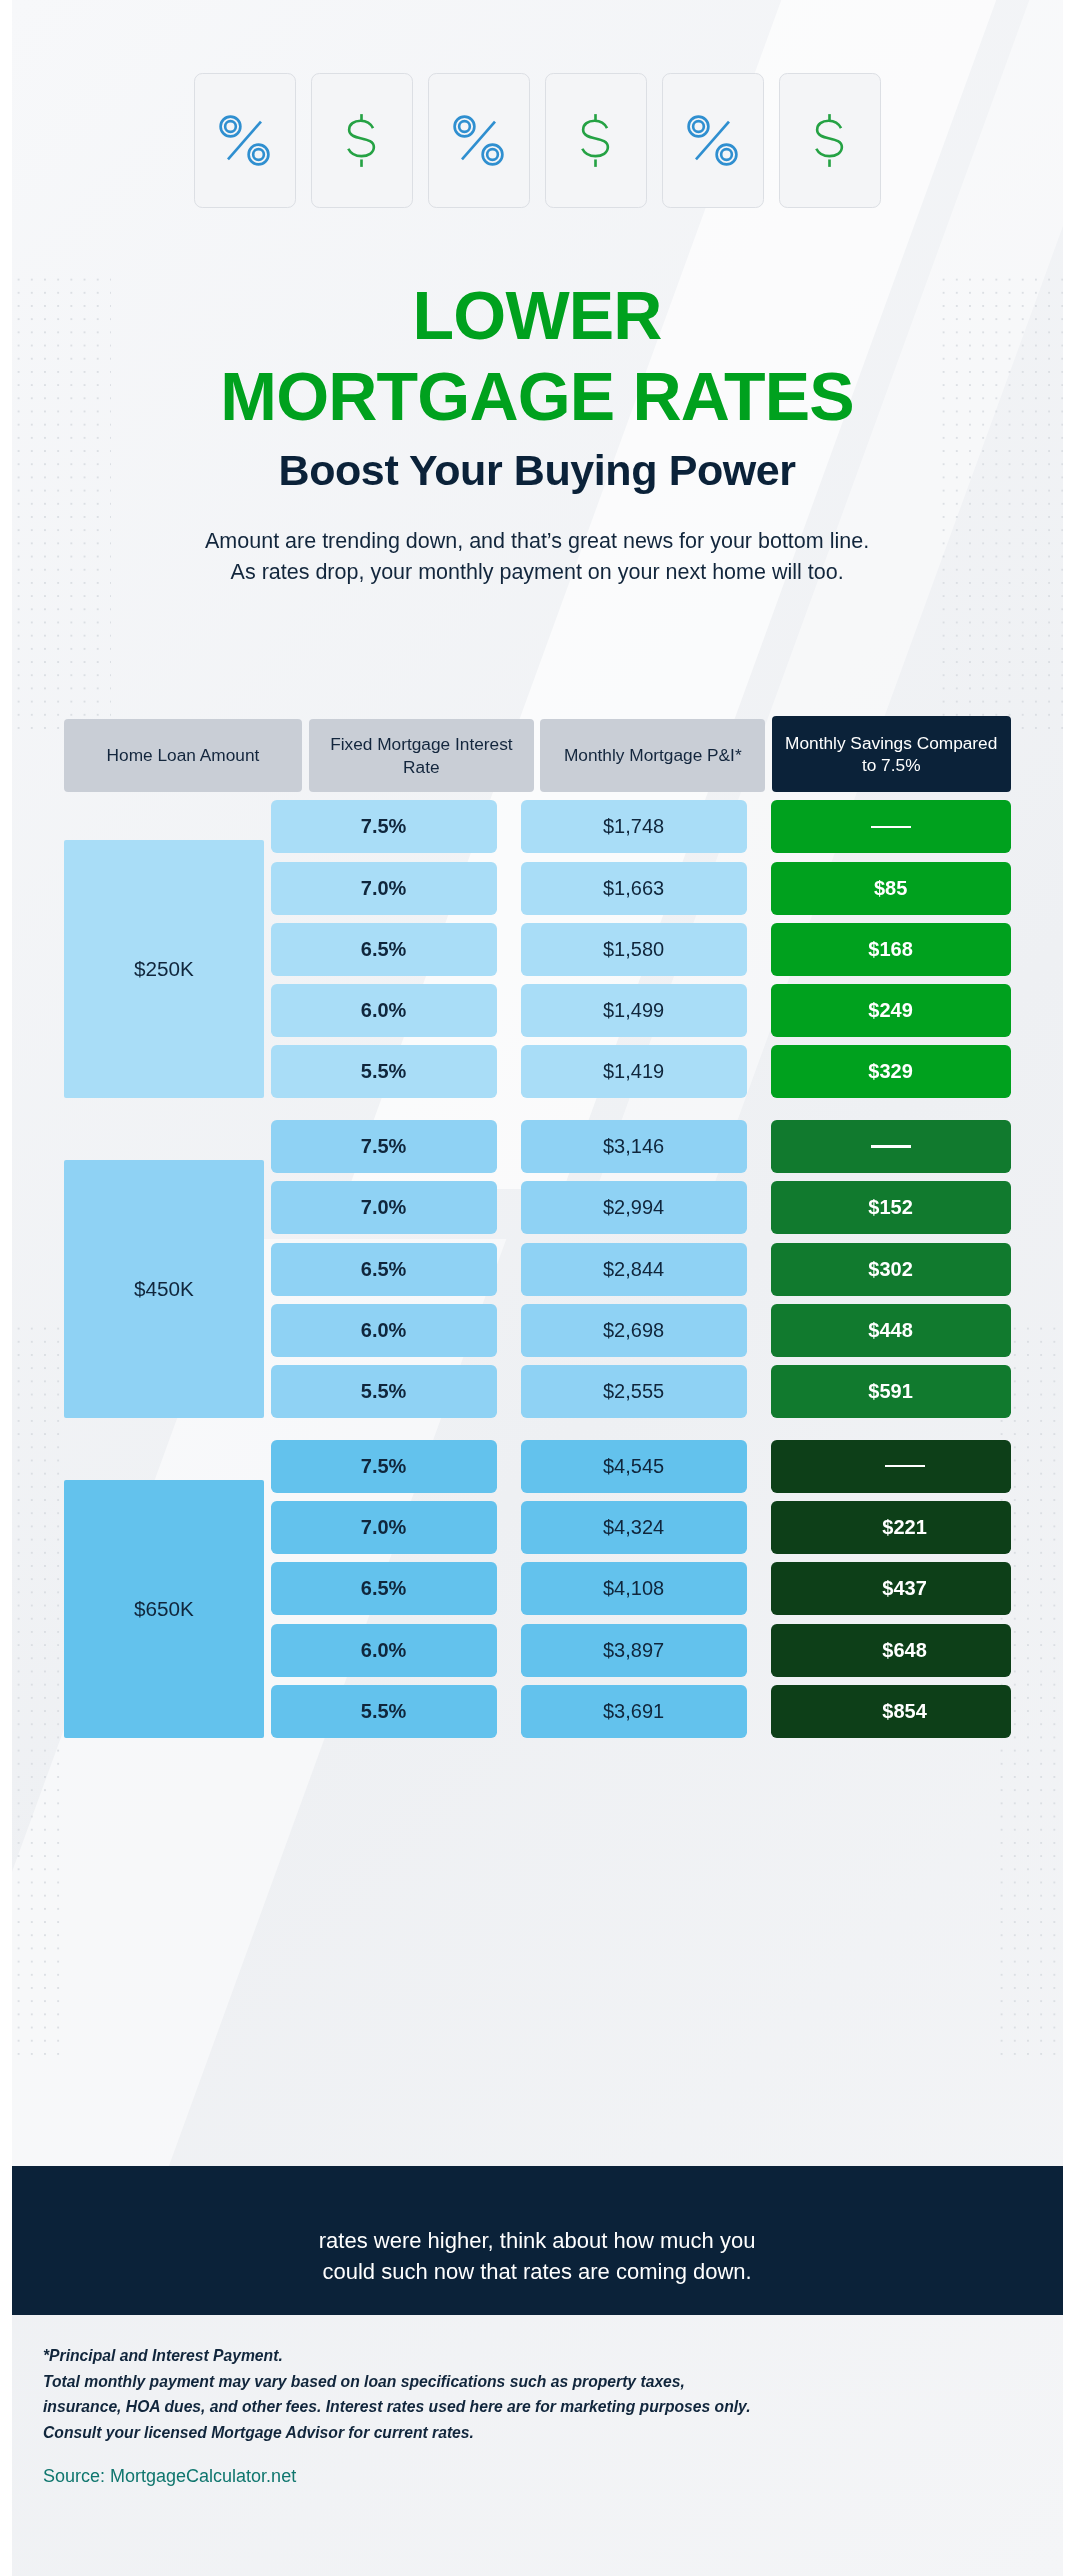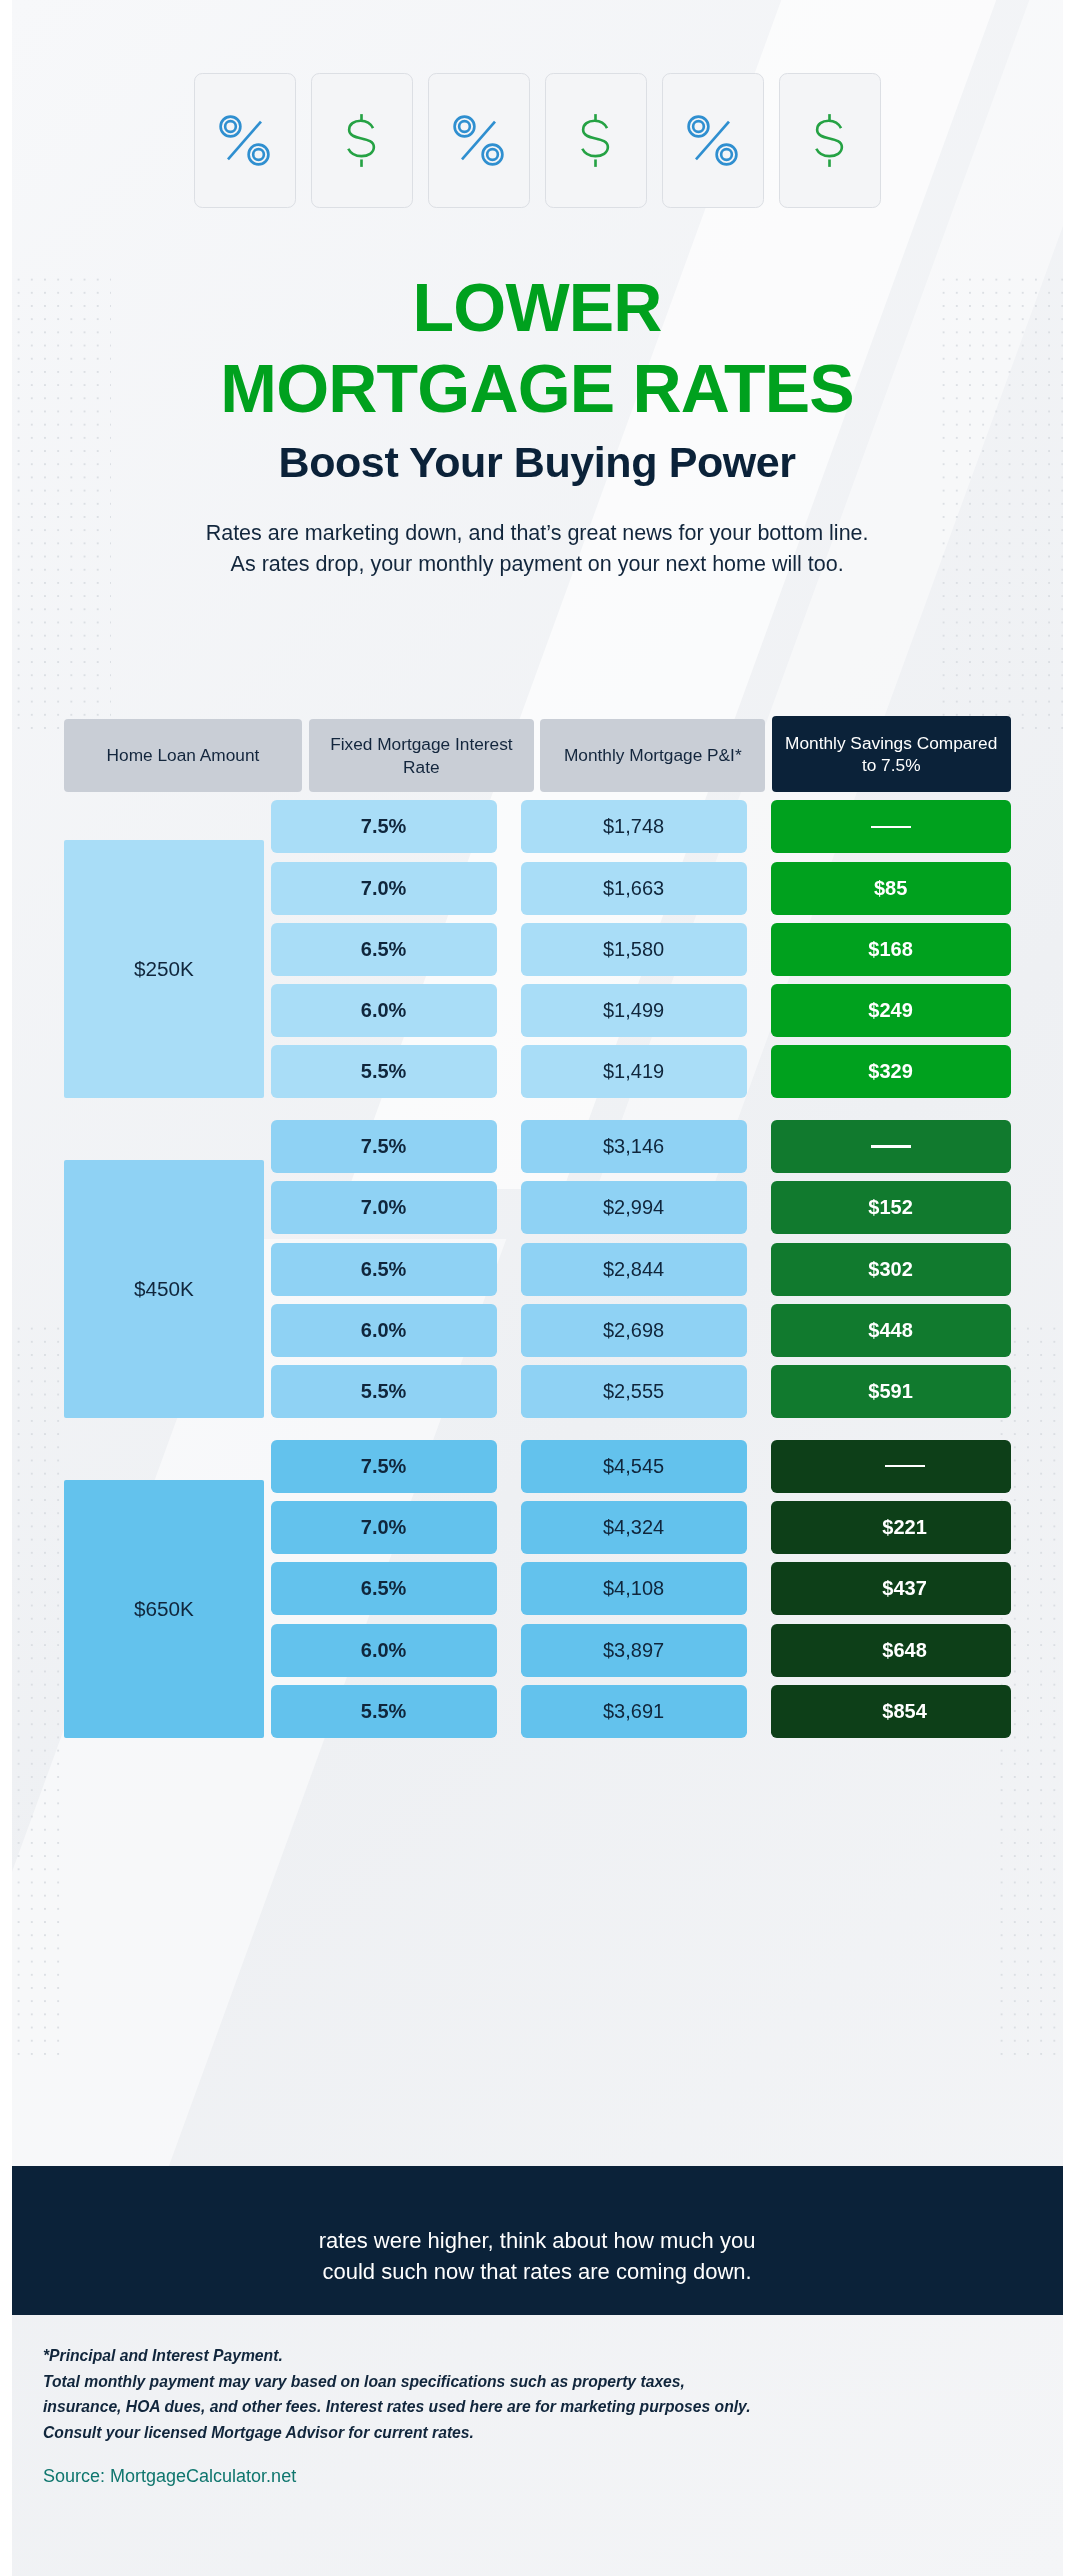--- a/index.html
+++ b/index.html
@@ -71,21 +71,21 @@
     left: 0;
     width: 1051px;
     text-align: center;
   }
   .h1 {
     font-size: 68px;
     line-height: 1.02;
     font-weight: 800;
     color: #00a11e;
     letter-spacing: -0.8px;
-    margin: 0;
+    margin: 8px;
   }
   .h1.second {
     margin-top: 11.6px;
   }
   .h2 {
     font-size: 43px;
     font-weight: 800;
     color: #0b2239;
     margin: 15px 0 0 0;
     letter-spacing: -0.4px;
@@ -311,21 +311,21 @@
           </svg>
         </span>
       </div>
     </div>
 
     <div class="h-wrap">
       <h1 class="h1">LOWER</h1>
       <h1 class="h1 second">MORTGAGE RATES</h1>
       <h2 class="h2">Boost Your Buying Power</h2>
       <div class="sub">
-        <div>Rates are marketing down, and that’s great news for your bottom line.</div>
+        <div>Amount are trending down, and that’s great news for your bottom line.</div>
         <div>As rates drop, your monthly payment on your next home will too.</div>
       </div>
     </div>
 
     <div class="table">
       <div class="thead">
         <div class="th c1">Home Loan Amount</div>
         <div class="th c2">Fixed Mortgage Interest Rate</div>
         <div class="th c3">Monthly Mortgage P&amp;I*</div>
         <div class="th c4">Monthly Savings Compared to 7.5%</div>

